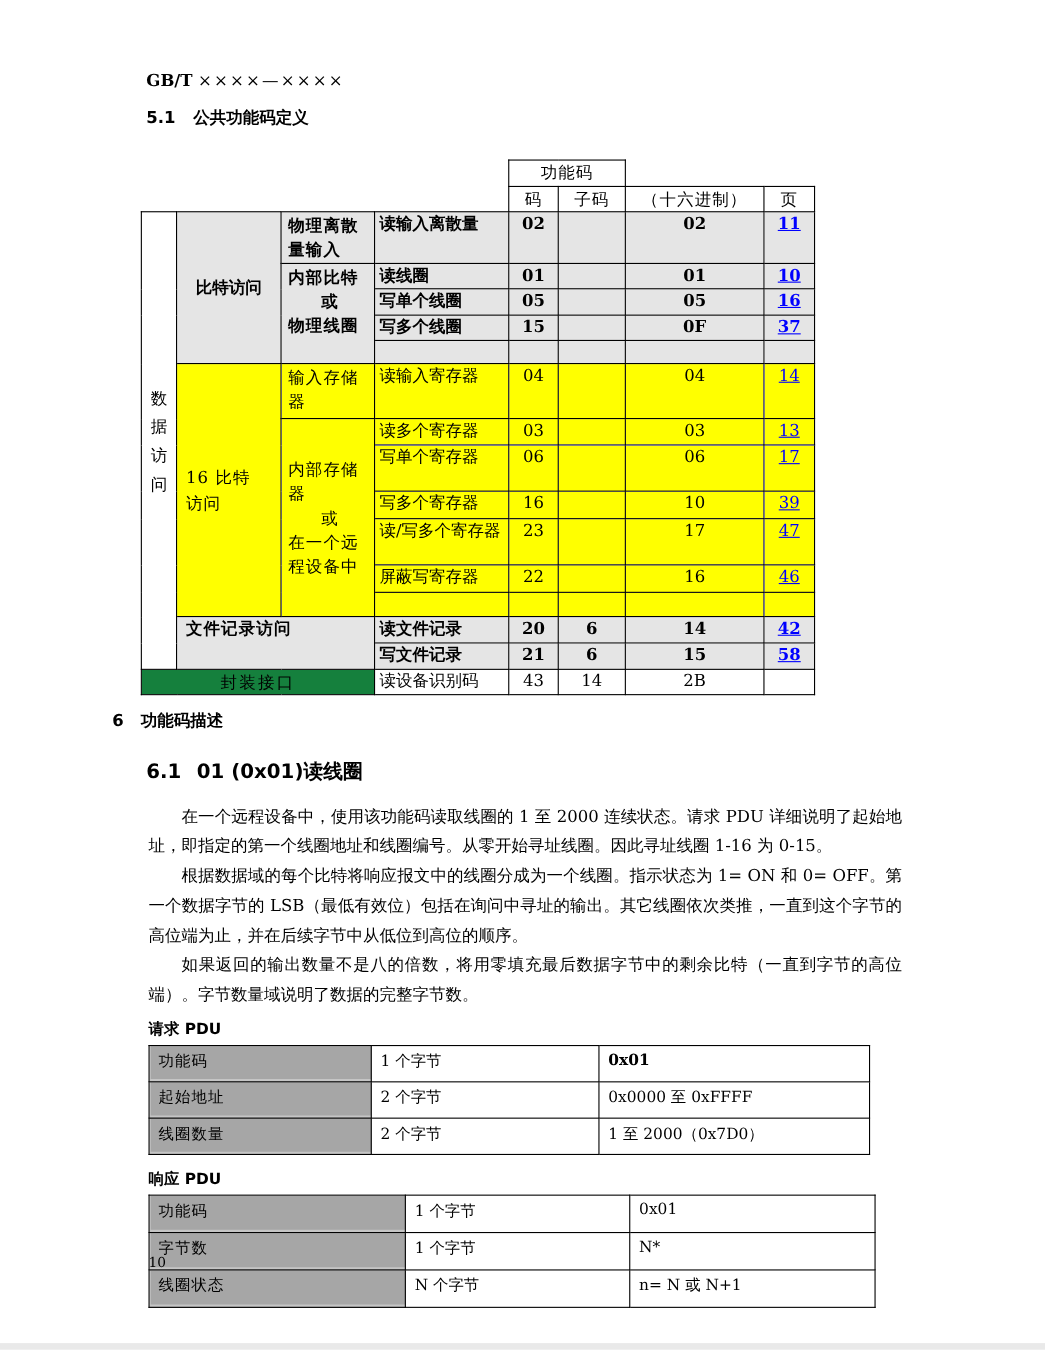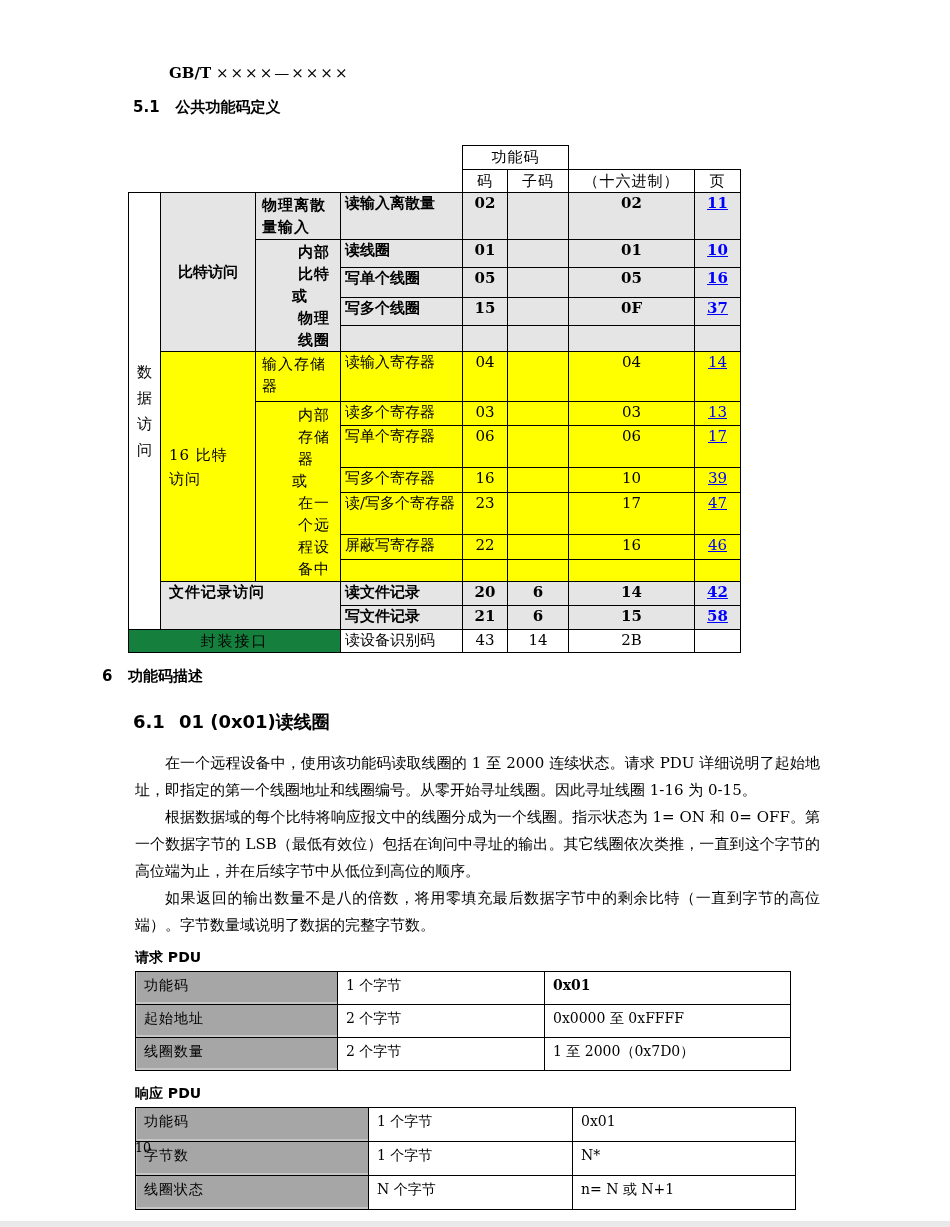--- a/index.html
+++ b/index.html
@@ -6,21 +6,21 @@
   html,body { background:#fff; }
   body {
     width: 950px; height: 1227px;
     font-family: "DejaVu Serif", "Liberation Serif", serif;
     color:#000; position: relative; overflow: hidden;
     border-bottom: 6px solid #e9e9e9;
   }
   .wrap { margin-left: 128px; padding-top: 64px; width: 700px; }
 
   .doc-header { font-size: 15px; padding-left: 5px; }
-  .doc-header .gbt { font-weight: bold; margin-left: 36px; }
+  .doc-header .gbt { font-weight: bold; }
   .doc-header .xs { letter-spacing: 2px; }
 
   .h51 { margin-top: 16px; padding-left: 5px; font-size: 15px; font-weight: bold;
          font-family: "DejaVu Sans", "Liberation Sans", sans-serif; }
   .h51 .num { margin-right: 16px; }
 
   
   table.fc { border-collapse: collapse; table-layout: fixed; width: 612px; margin-top: 28px; }
   .fc td { border: 1px solid #000; font-size: 15px; vertical-align: top; padding: 0; overflow: hidden; }
   .fc td.nb { border: none; }
@@ -28,21 +28,21 @@
   .fc .yellow { background: #ffff00; }
   .fc .cC { text-align: center; padding-top: 1px; }
   .fc .cL { text-align: left; padding: 1px 2px 0 4px; }
   .fc .sub { padding: 1px 2px 0 6px; letter-spacing: 1px; line-height: 22px; }
   .fc .grp { vertical-align: middle; text-align: center; }
   .fc .grp16 { vertical-align: middle; text-align: left; padding: 0 12px 0 8px; line-height: 24px; letter-spacing: 1px; }
   .fc .hdr { text-align: center; vertical-align: middle; letter-spacing: 1px; }
   .fc .axis { vertical-align: middle; background:#fff; }
   .vtext { width: 16px; margin: 0 auto; line-height: 26px; word-break: break-all; text-align: center; font-size: 15px; }
   .fc .lnC { display: block; text-align: center; }
-  .fc .lnL { display: block; margin-left: 36px; }
+  .fc .lnL { display: block; }
   .fc .filecell { vertical-align: top; padding: 1px 0 0 8px; letter-spacing: 1px; }
   .fc .encap { text-align: center; vertical-align: middle; background:#15803d; letter-spacing: 2px; }
   .lk { color: #0000ff; text-decoration: underline; cursor: pointer; }
 
   
   .h6 { margin-top: 14px; margin-left: -28px; font-size: 15px; font-weight: bold;
         font-family: "DejaVu Sans", "Liberation Sans", sans-serif; }
   .h6 .num { display:inline-block; width: 28px; padding-left: 2px; }
   .h61 { margin-top: 24px; padding-left: 5px; font-size: 18px; font-weight: bold;
          font-family: "DejaVu Sans", "Liberation Sans", sans-serif; }

